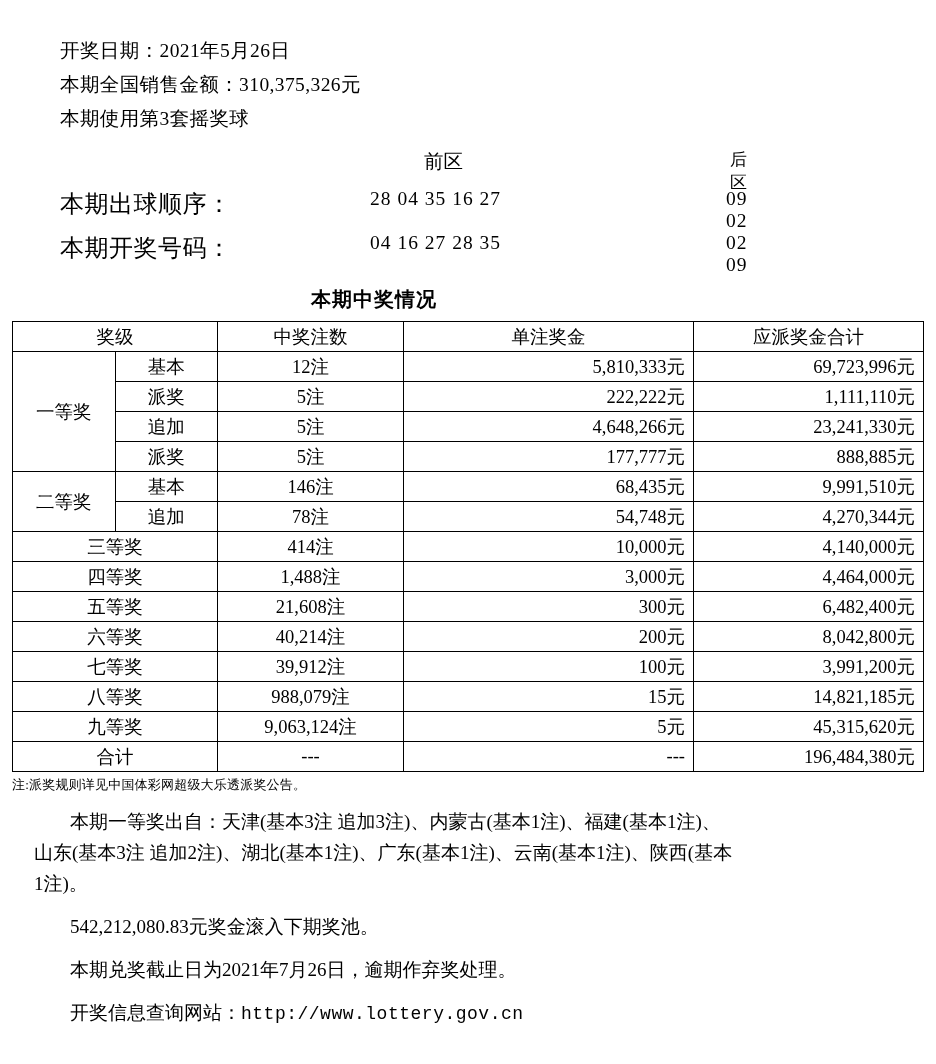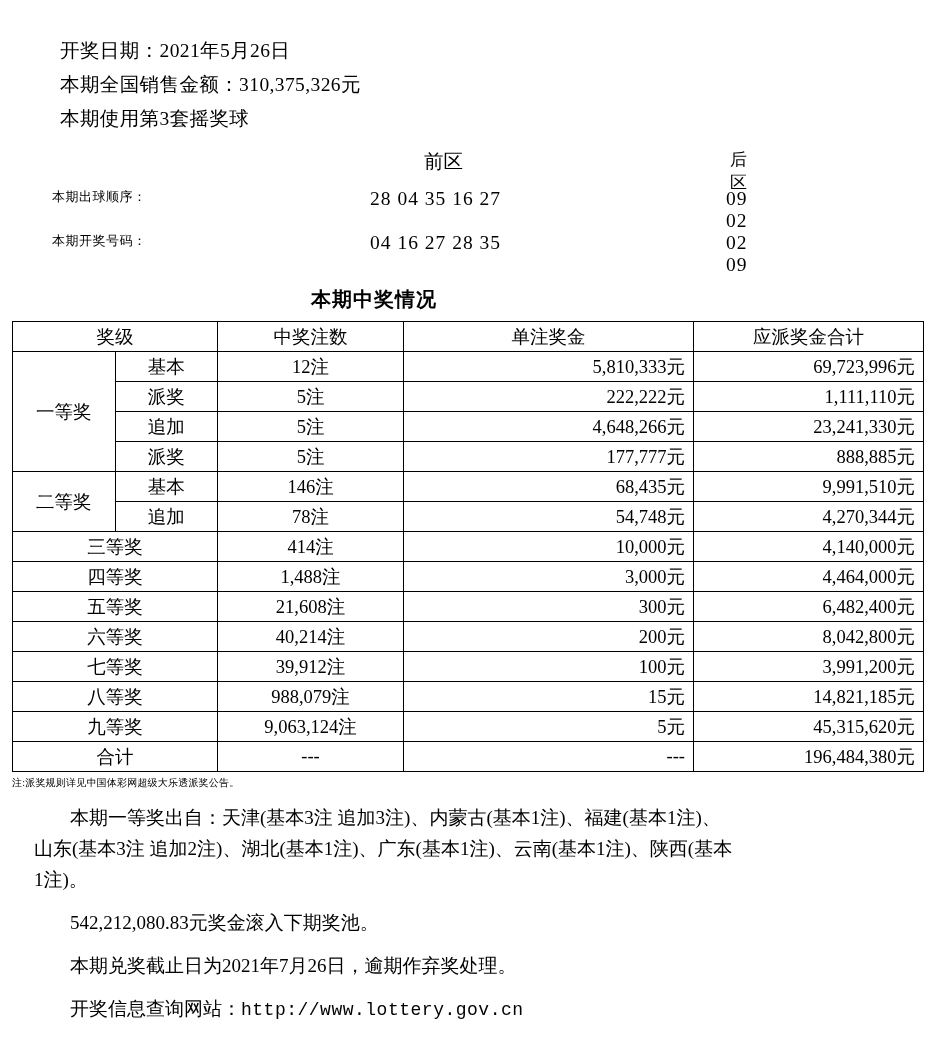--- a/index.html
+++ b/index.html
@@ -48,23 +48,23 @@
     top: 0;
     font-size: 17px;
   }
   .ball-row {
     position: relative;
     height: 40px;
     margin-top: 4px;
   }
   .ball-row .lbl {
     position: absolute;
-    left: 52px;
-    top: 0;
-    font-size: 13px;
+    left: 60px;
+    top: 0;
+    font-size: 24px;
     letter-spacing: 0.5px;
     text-align: right;
   }
   .ball-row .front-nums {
     position: absolute;
     left: 370px;
     top: 0;
     font-size: 19.5px;
     letter-spacing: 1px;
     font-family: "Liberation Serif", "DejaVu Serif", serif;
@@ -106,21 +106,21 @@
   .c-sub   { width: 116px; text-align: center; }
   .c-count { width: 186px; text-align: center; }
   .c-single{ width: 290px; text-align: right; }
   .c-total { width: 230px; text-align: right; }
   .merged-level {
     text-align: center;
     vertical-align: middle;
   }
   .span2 { text-align: center; margin-top: 36px; }
   .note {
-    font-size: 10px;
+    font-size: 13px;
     margin: 4px 0 0 12px;
     letter-spacing: 0.2px;
   }
   .para {
     font-size: 19px;
     line-height: 31px;
     margin: 12px 0 0 10px;
     padding: 0 12px 0 60px;
     text-indent: 0;
   }

